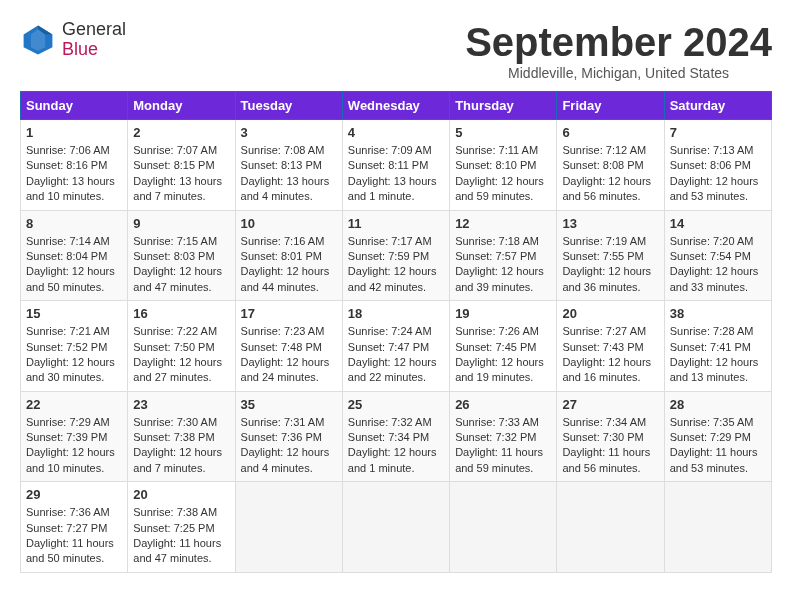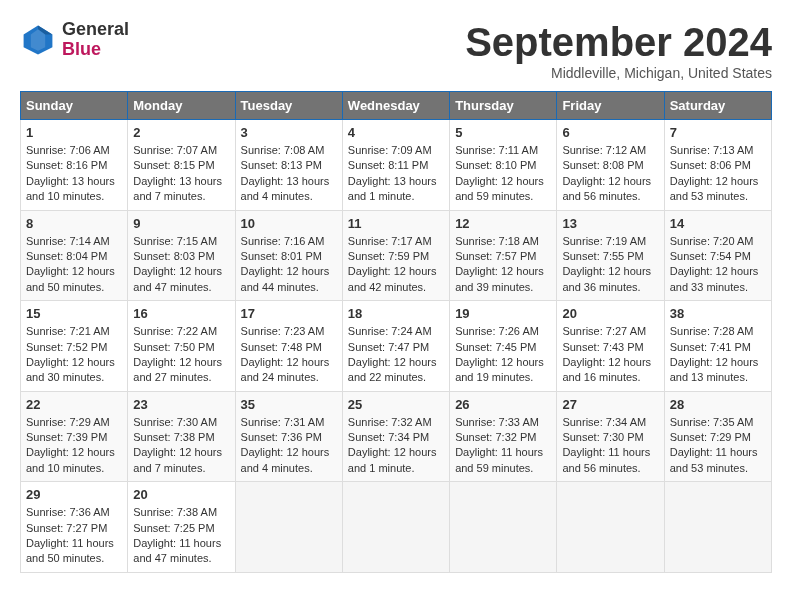--- a/index.html
+++ b/index.html
@@ -16,47 +16,48 @@
       align-items: flex-start;
       margin-bottom: 10px;
     }
     .logo {
       display: flex;
       align-items: center;
       gap: 6px;
     }
     .logo-text {
       font-size: 18px;
-      font-weight: bold;
+      font-weight: normal;
       color: #333;
       line-height: 1.1;
     }
     .logo-icon {
       width: 36px;
       height: 36px;
     }
     .title-area {
       text-align: right;
     }
     .month-title {
       font-size: 40px;
       font-weight: bold;
       color: #333;
     }
     .location {
       font-size: 14px;
       color: #555;
+      text-align: center;
     }
     table {
       width: 100%;
       border-collapse: collapse;
       font-size: 11px;
     }
     thead th {
-      background-color: #737373;
+      background-color: #6d28d9;
       color: #fff;
       text-align: left;
       padding: 6px 5px;
       font-size: 13px;
       font-weight: bold;
       border: 1px solid #1a6ab5;
     }
     tbody td {
       vertical-align: top;
       padding: 5px;

